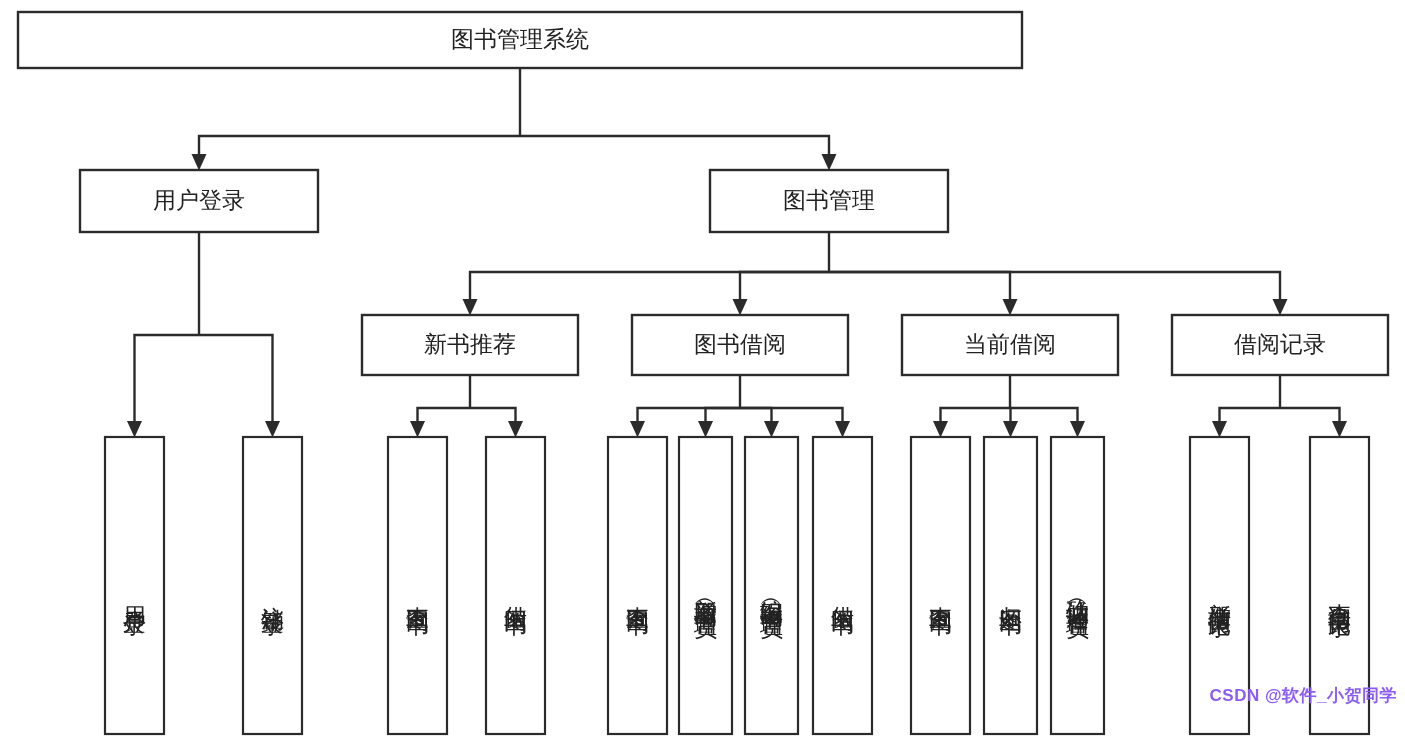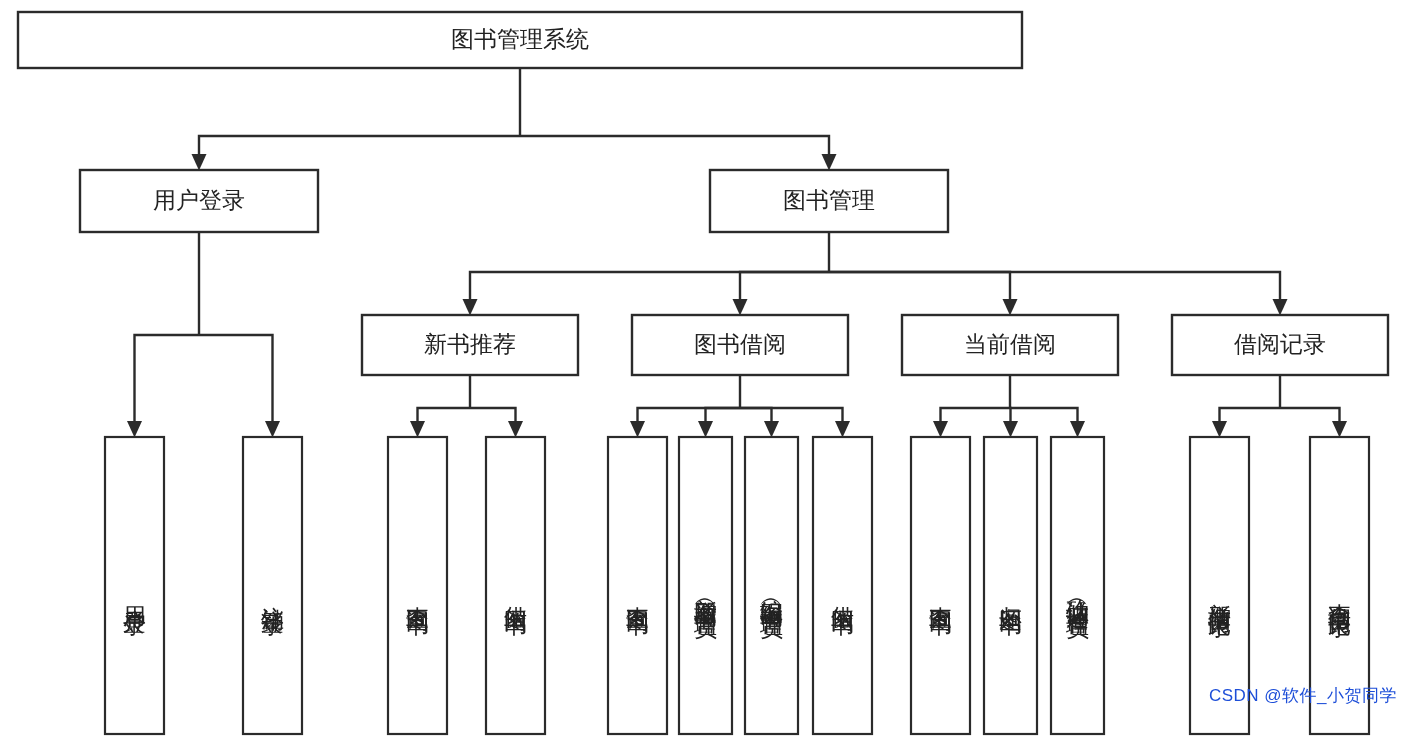--- a/index.html
+++ b/index.html
@@ -71,23 +71,24 @@
     letter-spacing: 2.5px;
     white-space: nowrap;
     text-align: left;
   }
   .watermark {
     position: absolute;
     right: 8px;
     bottom: 6px;
     font-family: "Liberation Sans", "DejaVu Sans", sans-serif;
     font-size: 17px;
-    color: #1d4ed8;
+    color: #8b5cf6;
     white-space: nowrap;
     letter-spacing: 0.5px;
+    font-weight: bold;
   }
 </style>
 </head>
 <body>
 
 <div id="diagram-root">
 
   <svg id="flow" viewBox="0 0 1405 747">
     <g id="edges-layer">
         <path d="M 520 68 L 520 136" class="edge"></path>

